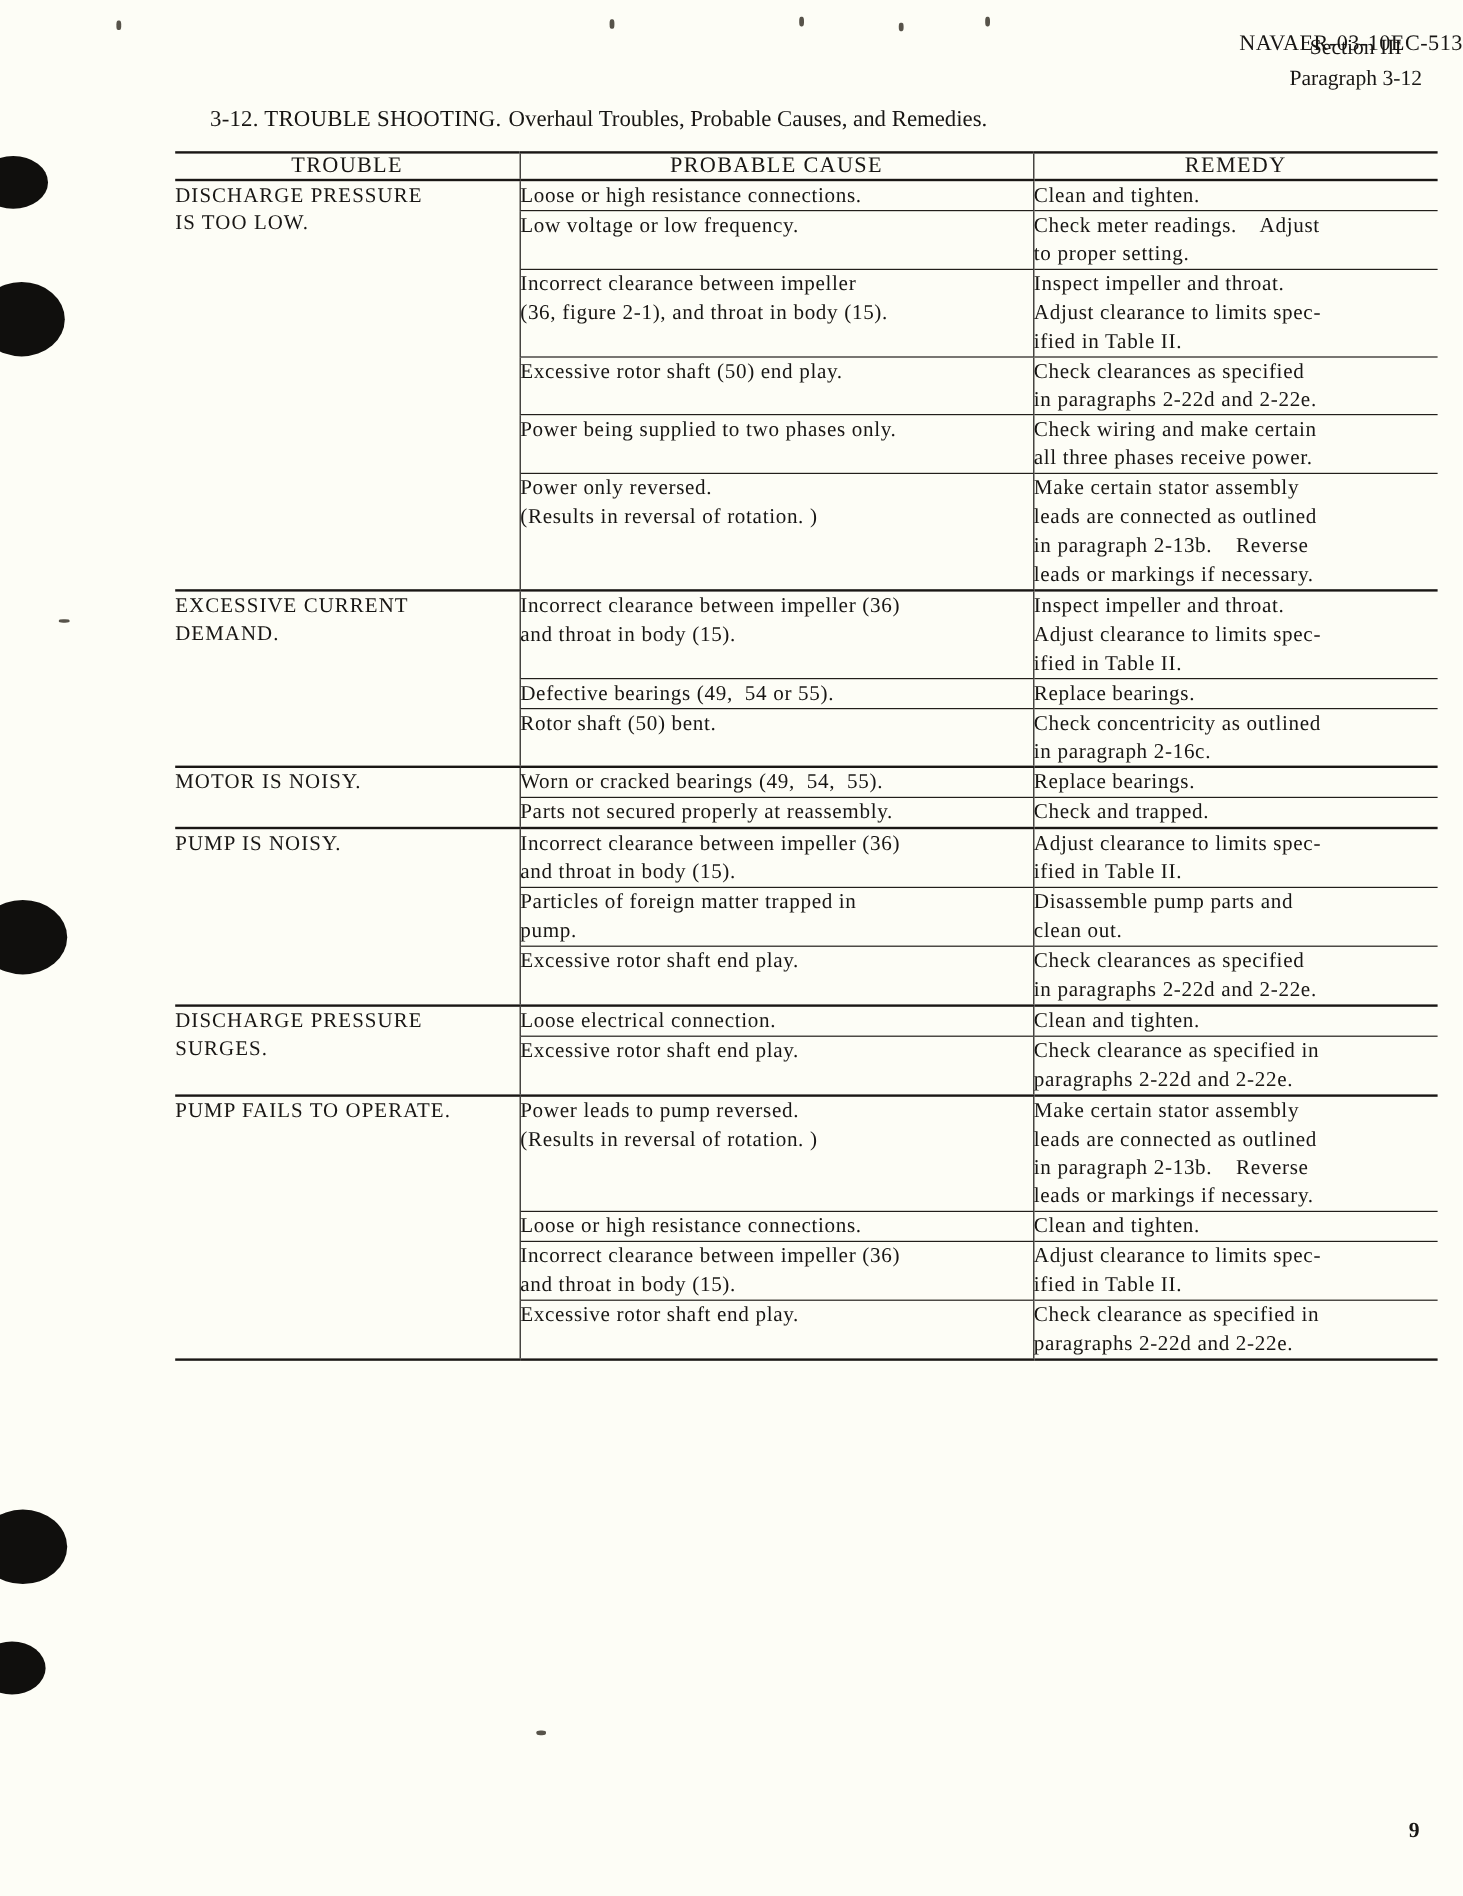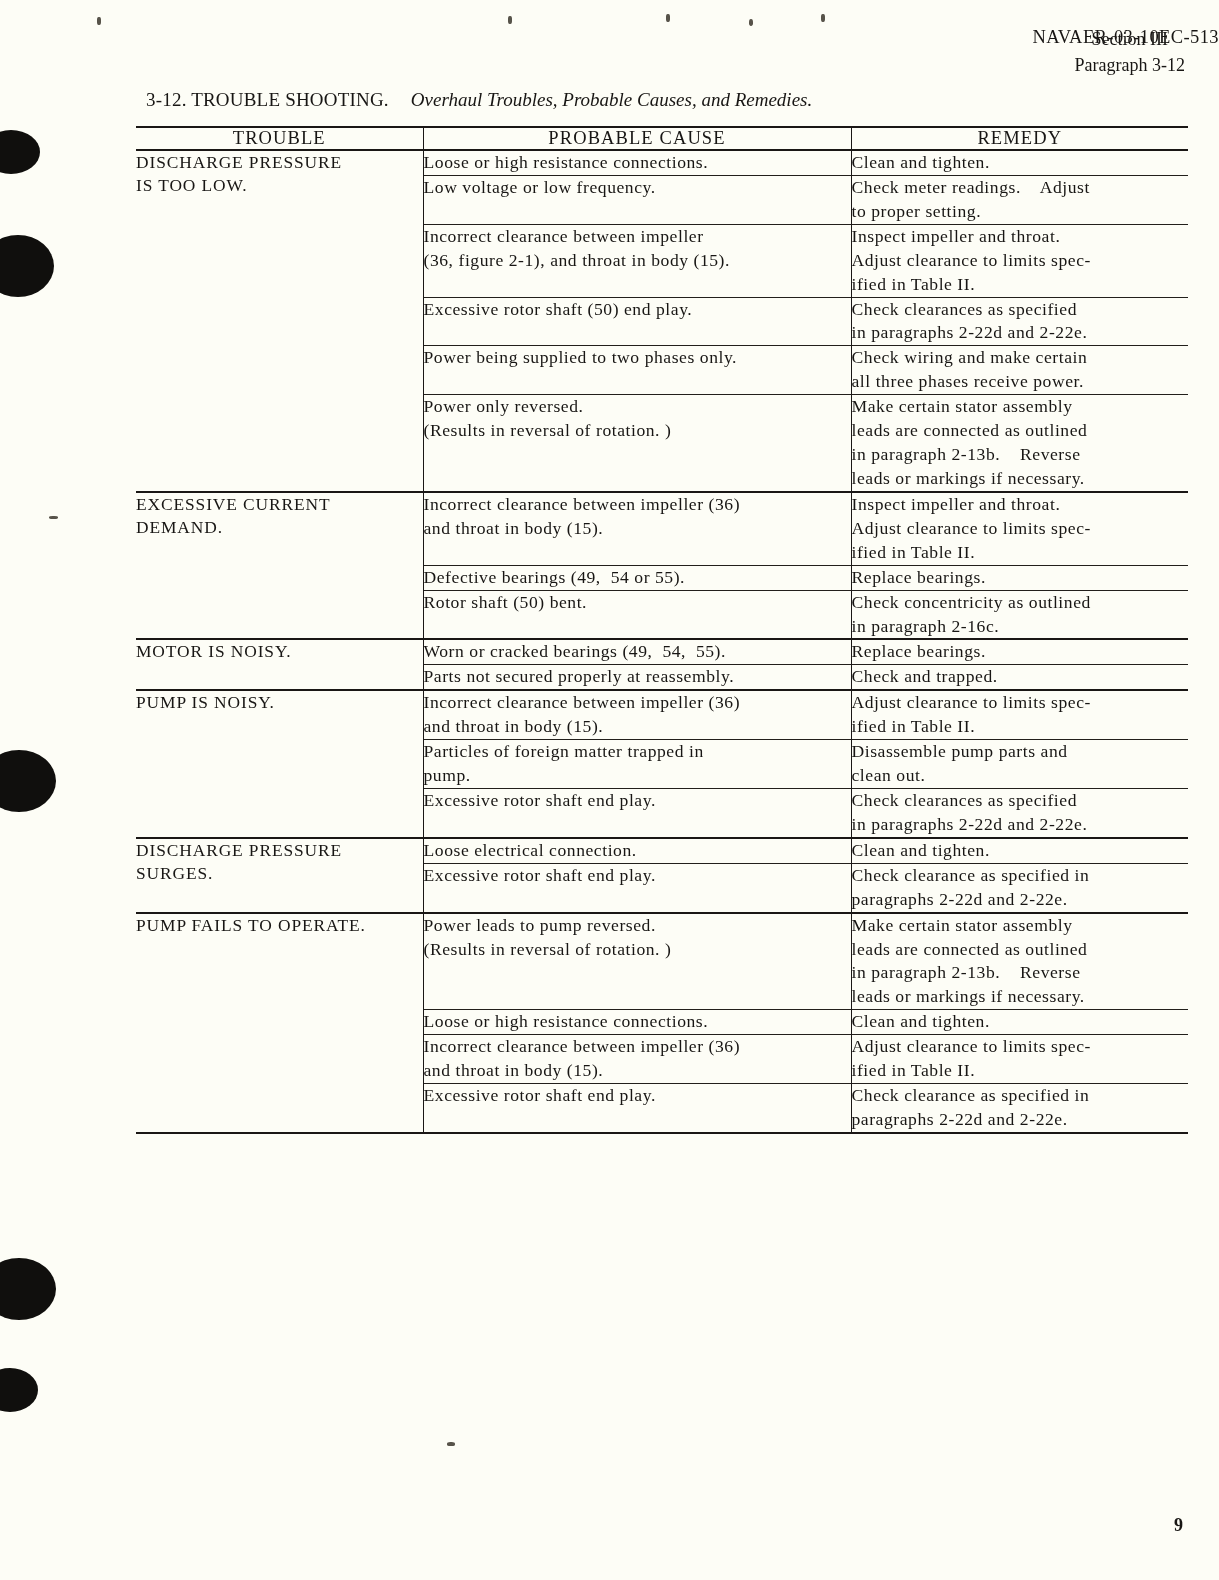--- a/index.html
+++ b/index.html
@@ -58,28 +58,28 @@
   }
 
   
   .section-line {
     position: absolute;
     top: 89px;
     left: 146px;
     font-size: 19px;
     white-space: nowrap;
   }
-  .section-line .num { letter-spacing: .2px; }
-  .section-line .sub { margin-left: 22px; font-style: italic; }
+  .section-line .num { letter-spacing: .2px; margin-left: 29px; }
+  .section-line .sub { margin-left: 6px; }
 
   
   table.tbl {
     position: absolute;
     top: 126px;
-    left: 136px;
+    left: 146px;
     width: 1052px;
     border-collapse: collapse;
     table-layout: fixed;
     font-size: 17.6px;
   }
   table.tbl col.c-trouble { width: 287px; }
   table.tbl col.c-cause   { width: 428px; }
   table.tbl col.c-remedy  { width: 337px; }
 
   table.tbl th, table.tbl td {

